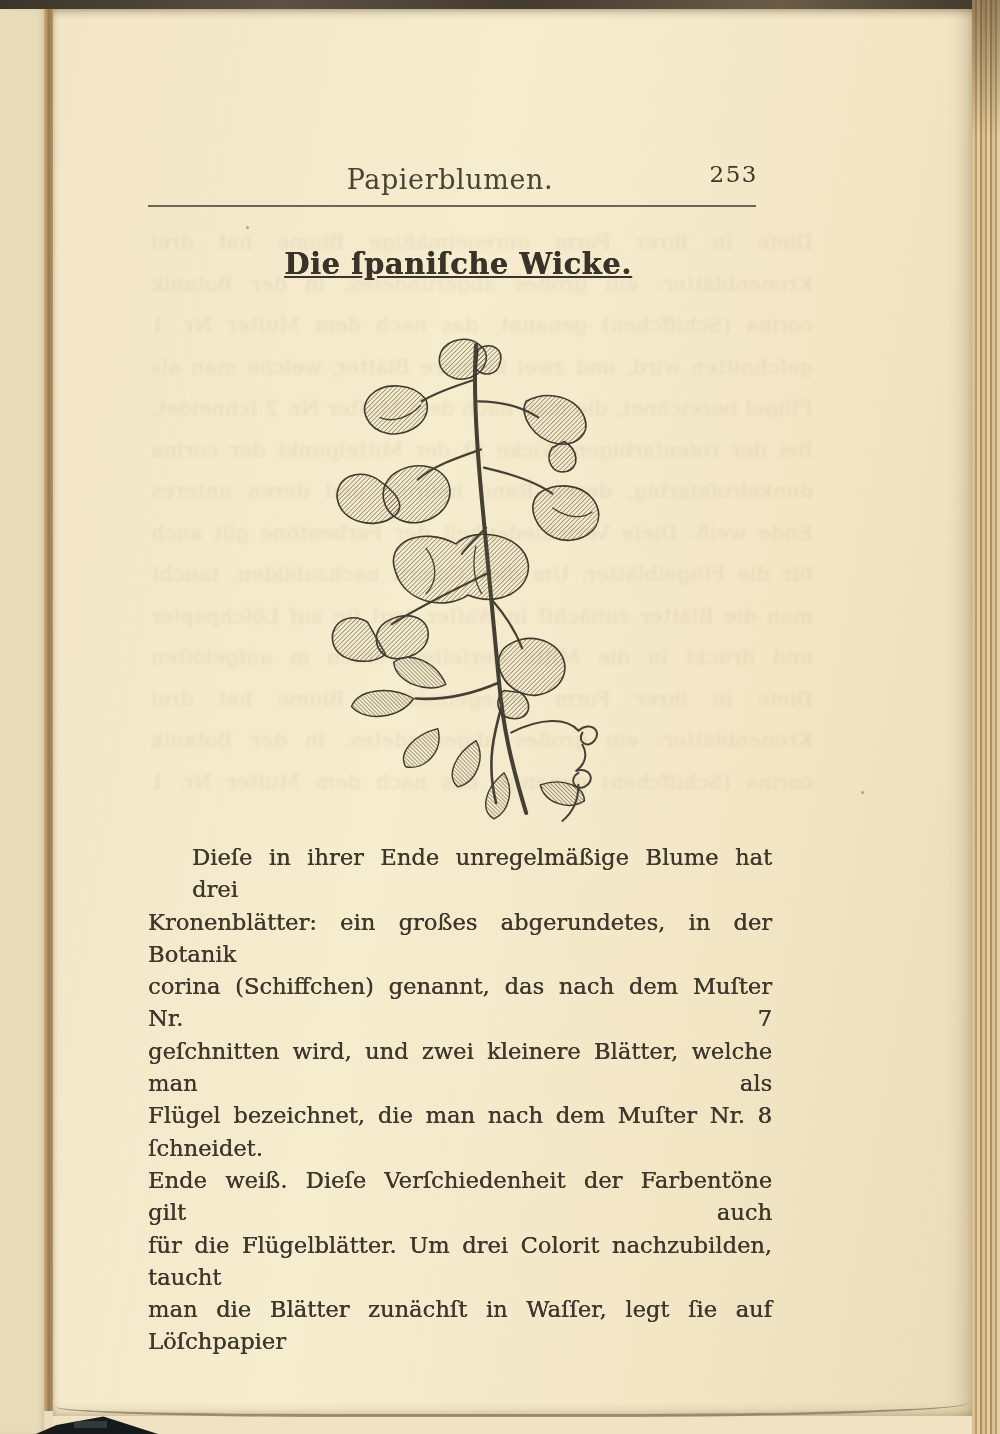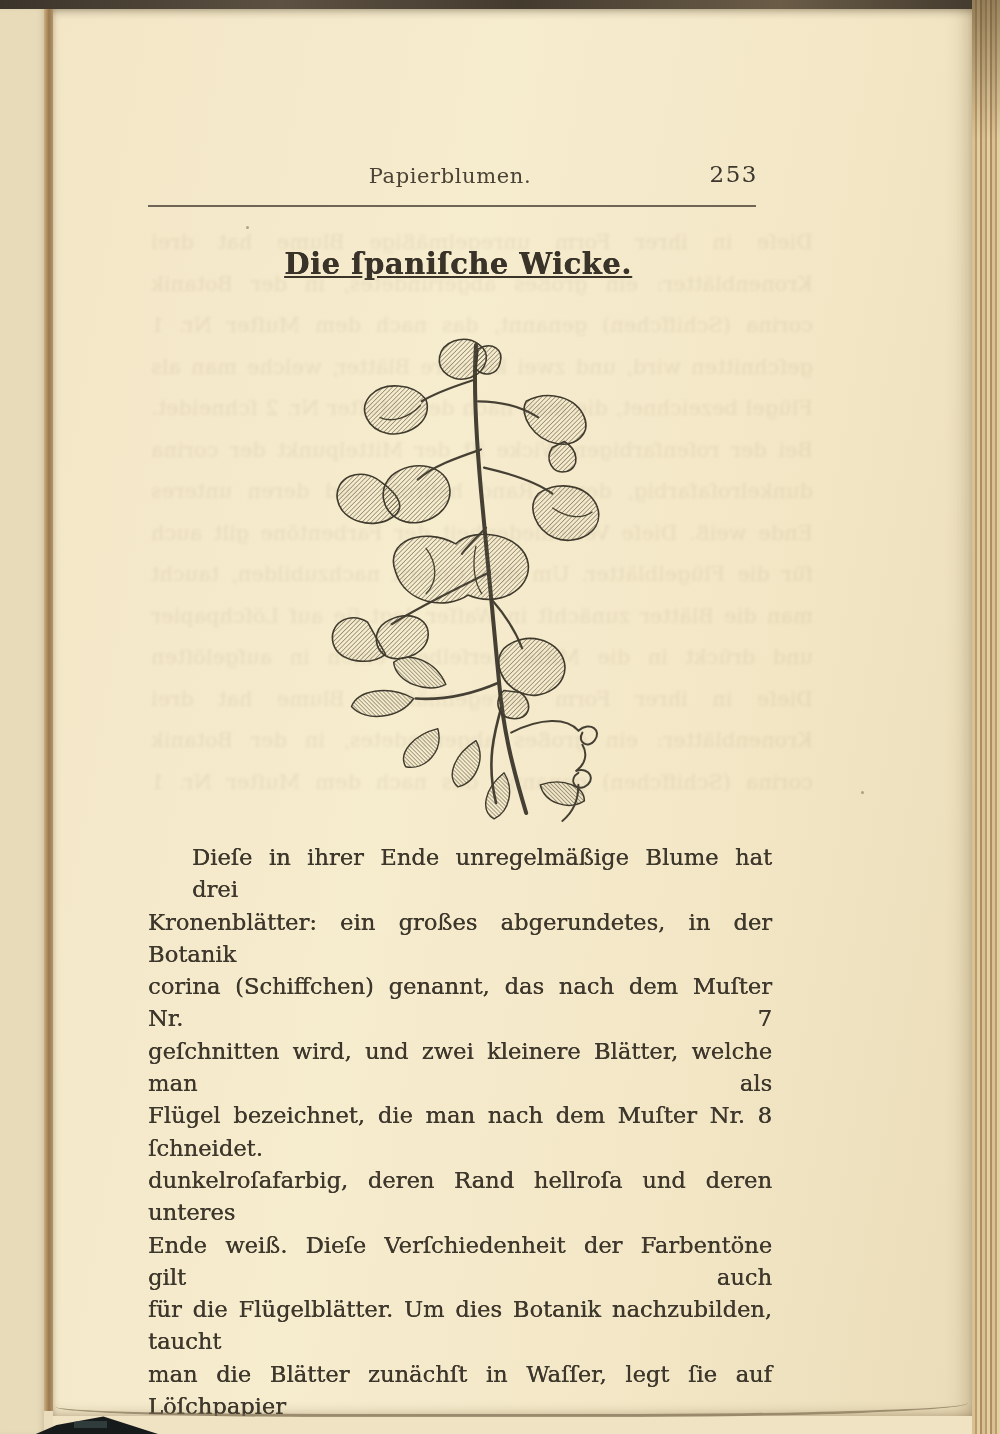--- a/index.html
+++ b/index.html
@@ -35,21 +35,21 @@
   .bottom-strip{position:absolute;left:53px;top:1416px;width:919px;height:18px;background:#efe3c3;}
   .page-curl{position:absolute;left:56px;top:1400px;width:912px;height:14px;
     border-bottom:3px solid #7d6c50;border-radius:0 0 40% 30%/0 0 14px 10px;opacity:.65;}
   .corner-wedge{position:absolute;left:28px;top:1415px;width:130px;height:19px;background:#171a1b;
     clip-path:polygon(6% 100%,100% 100%,58% 8%,22% 52%);}
   .corner-wedge:after{content:"";position:absolute;left:35%;top:30%;width:26%;height:40%;
     background:#3c4a48;opacity:.7;}
 
   
   .running-title{position:absolute;left:95px;top:155px;width:620px;text-align:center;
-    font-size:21px;color:#4a4234;letter-spacing:.6px;text-indent:-16px;}
+    font-size:27px;color:#4a4234;letter-spacing:.6px;text-indent:-16px;}
   .page-num{position:absolute;left:95px;top:152px;width:610px;text-align:right;
     font-size:23px;font-weight:400;color:#3c362c;letter-spacing:1.5px;}
   .head-rule{position:absolute;left:95px;top:196px;width:608px;height:2px;background:#6f6557;}
   .section-title{position:absolute;left:95px;top:238px;width:620px;text-align:center;
     font-size:29px;font-weight:700;color:#39332a;letter-spacing:.5px;
     text-shadow:.3px 0 0 currentColor;text-decoration:underline;}
 
   .figure{position:absolute;left:272px;top:322px;width:312px;height:492px;}
 
   .body-text{position:absolute;left:95px;top:832px;width:624px;
@@ -166,23 +166,22 @@
         </g>
       </svg>
     </div>
 
     <div class="body-text">
         <div class="bodyline indent">Dieſe in ihrer Ende unregelmäßige Blume hat drei</div>
         <div class="bodyline">Kronenblätter: ein großes abgerundetes, in der Botanik</div>
         <div class="bodyline">corina (Schiffchen) genannt, das nach dem Muſter Nr. 7</div>
         <div class="bodyline">geſchnitten wird, und zwei kleinere Blätter, welche man als</div>
         <div class="bodyline">Flügel bezeichnet, die man nach dem Muſter Nr. 8 ſchneidet.</div>
-        <div class="bodyline">dunkelroſafarbig, deren Rand hellroſa und deren unteres</div>
         <div class="bodyline">Ende weiß. Dieſe Verſchiedenheit der Farbentöne gilt auch</div>
-        <div class="bodyline">für die Flügelblätter. Um dies Botanik nachzubilden, taucht</div>
+        <div class="bodyline">für die Flügelblätter. Um drei Colorit nachzubilden, taucht</div>
         <div class="bodyline">man die Blätter zunächſt in Waſſer, legt ſie auf Löſchpapier</div>
       </div>
 
     <div class="speck" style="left:193px;top:217px"></div>
     <div class="speck" style="left:808px;top:782px"></div>
     <div class="speck" style="left:647px;top:1231px"></div>
   </div>
 
   <div class="bottom-strip"></div>
   <div class="page-curl"></div>

